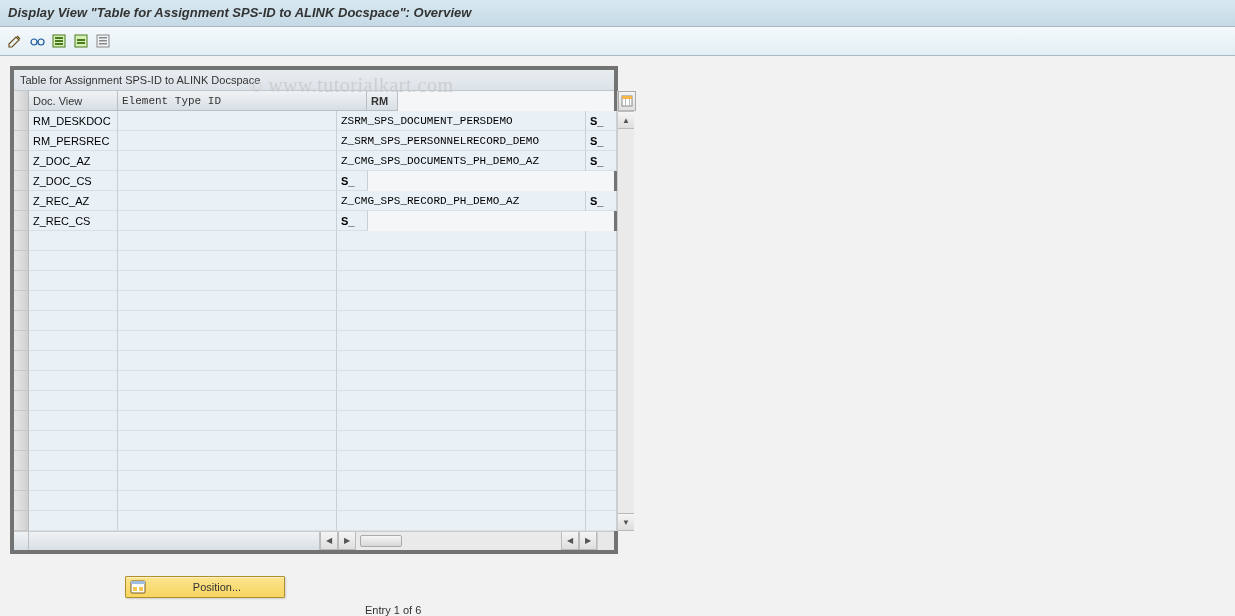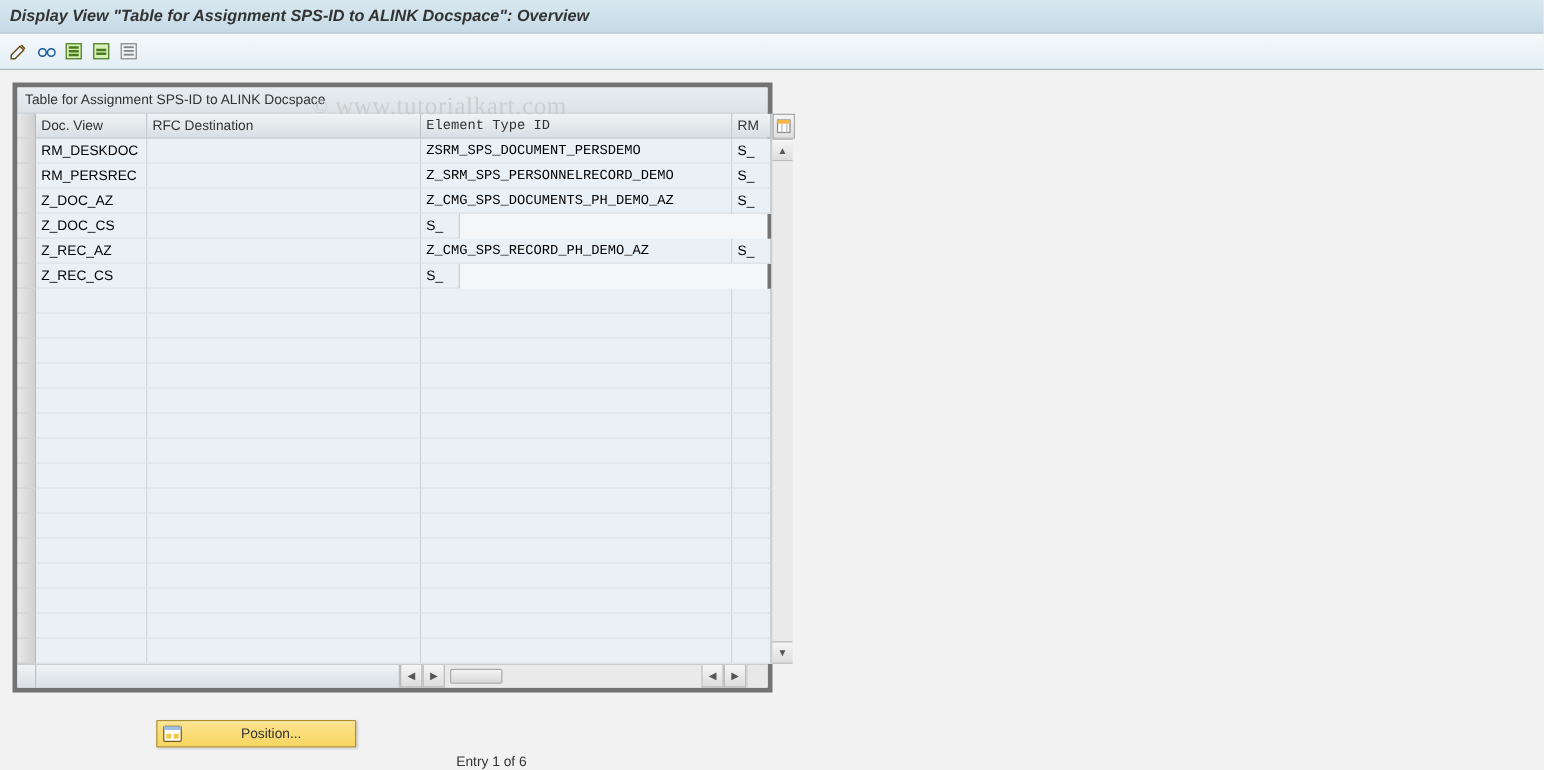--- a/index.html
+++ b/index.html
@@ -112,21 +112,21 @@
     font-size: 11px;
     white-space: nowrap;
     overflow: hidden;
   }
   .table-data-row.empty .col {
     background: #eaf1f6;
   }
   .col-docarea { width: 80px; }
   .col-rfc { width: 210px; }
   .col-element { width: 240px; font-family: Liberation Mono, monospace; }
-  .col-rm { width: 22px; }
+  .col-rm { width: 22px; font-weight: bold; }
   .config-btn {
     width: 16px;
     height: 18px;
     background: linear-gradient(to bottom, #f5f5f5, #e0e0e0);
     border: 1px solid #aaa;
     border-bottom: 1px solid #b8b8b8;
     display: flex;
     align-items: center;
     justify-content: center;
     cursor: pointer;
@@ -284,21 +284,20 @@
 
 <div class="content-area">
   <div class="watermark"><span class="copyright">©</span> <span>www.tutorialkart.com</span></div>
   <div class="table-container">
     <div class="table-title">Table for Assignment SPS-ID to ALINK Docspace</div>
     <div class="table-scroll-area">
       <div class="table-body">
         <div class="table-header-row">
           <div class="row-selector"></div>
           <div class="col col-docarea">Doc. View</div>
-          <div class="col col-rfc">RFC Destination</div>
           <div class="col col-element">Element Type ID</div>
           <div class="col col-rm">RM</div>
         </div>
 
         <div class="table-data-row">
           <div class="row-selector"></div>
           <div class="col col-docarea">RM_DESKDOC</div>
           <div class="col col-rfc"></div>
           <div class="col col-element">ZSRM_SPS_DOCUMENT_PERSDEMO</div>
           <div class="col col-rm">S_</div>

